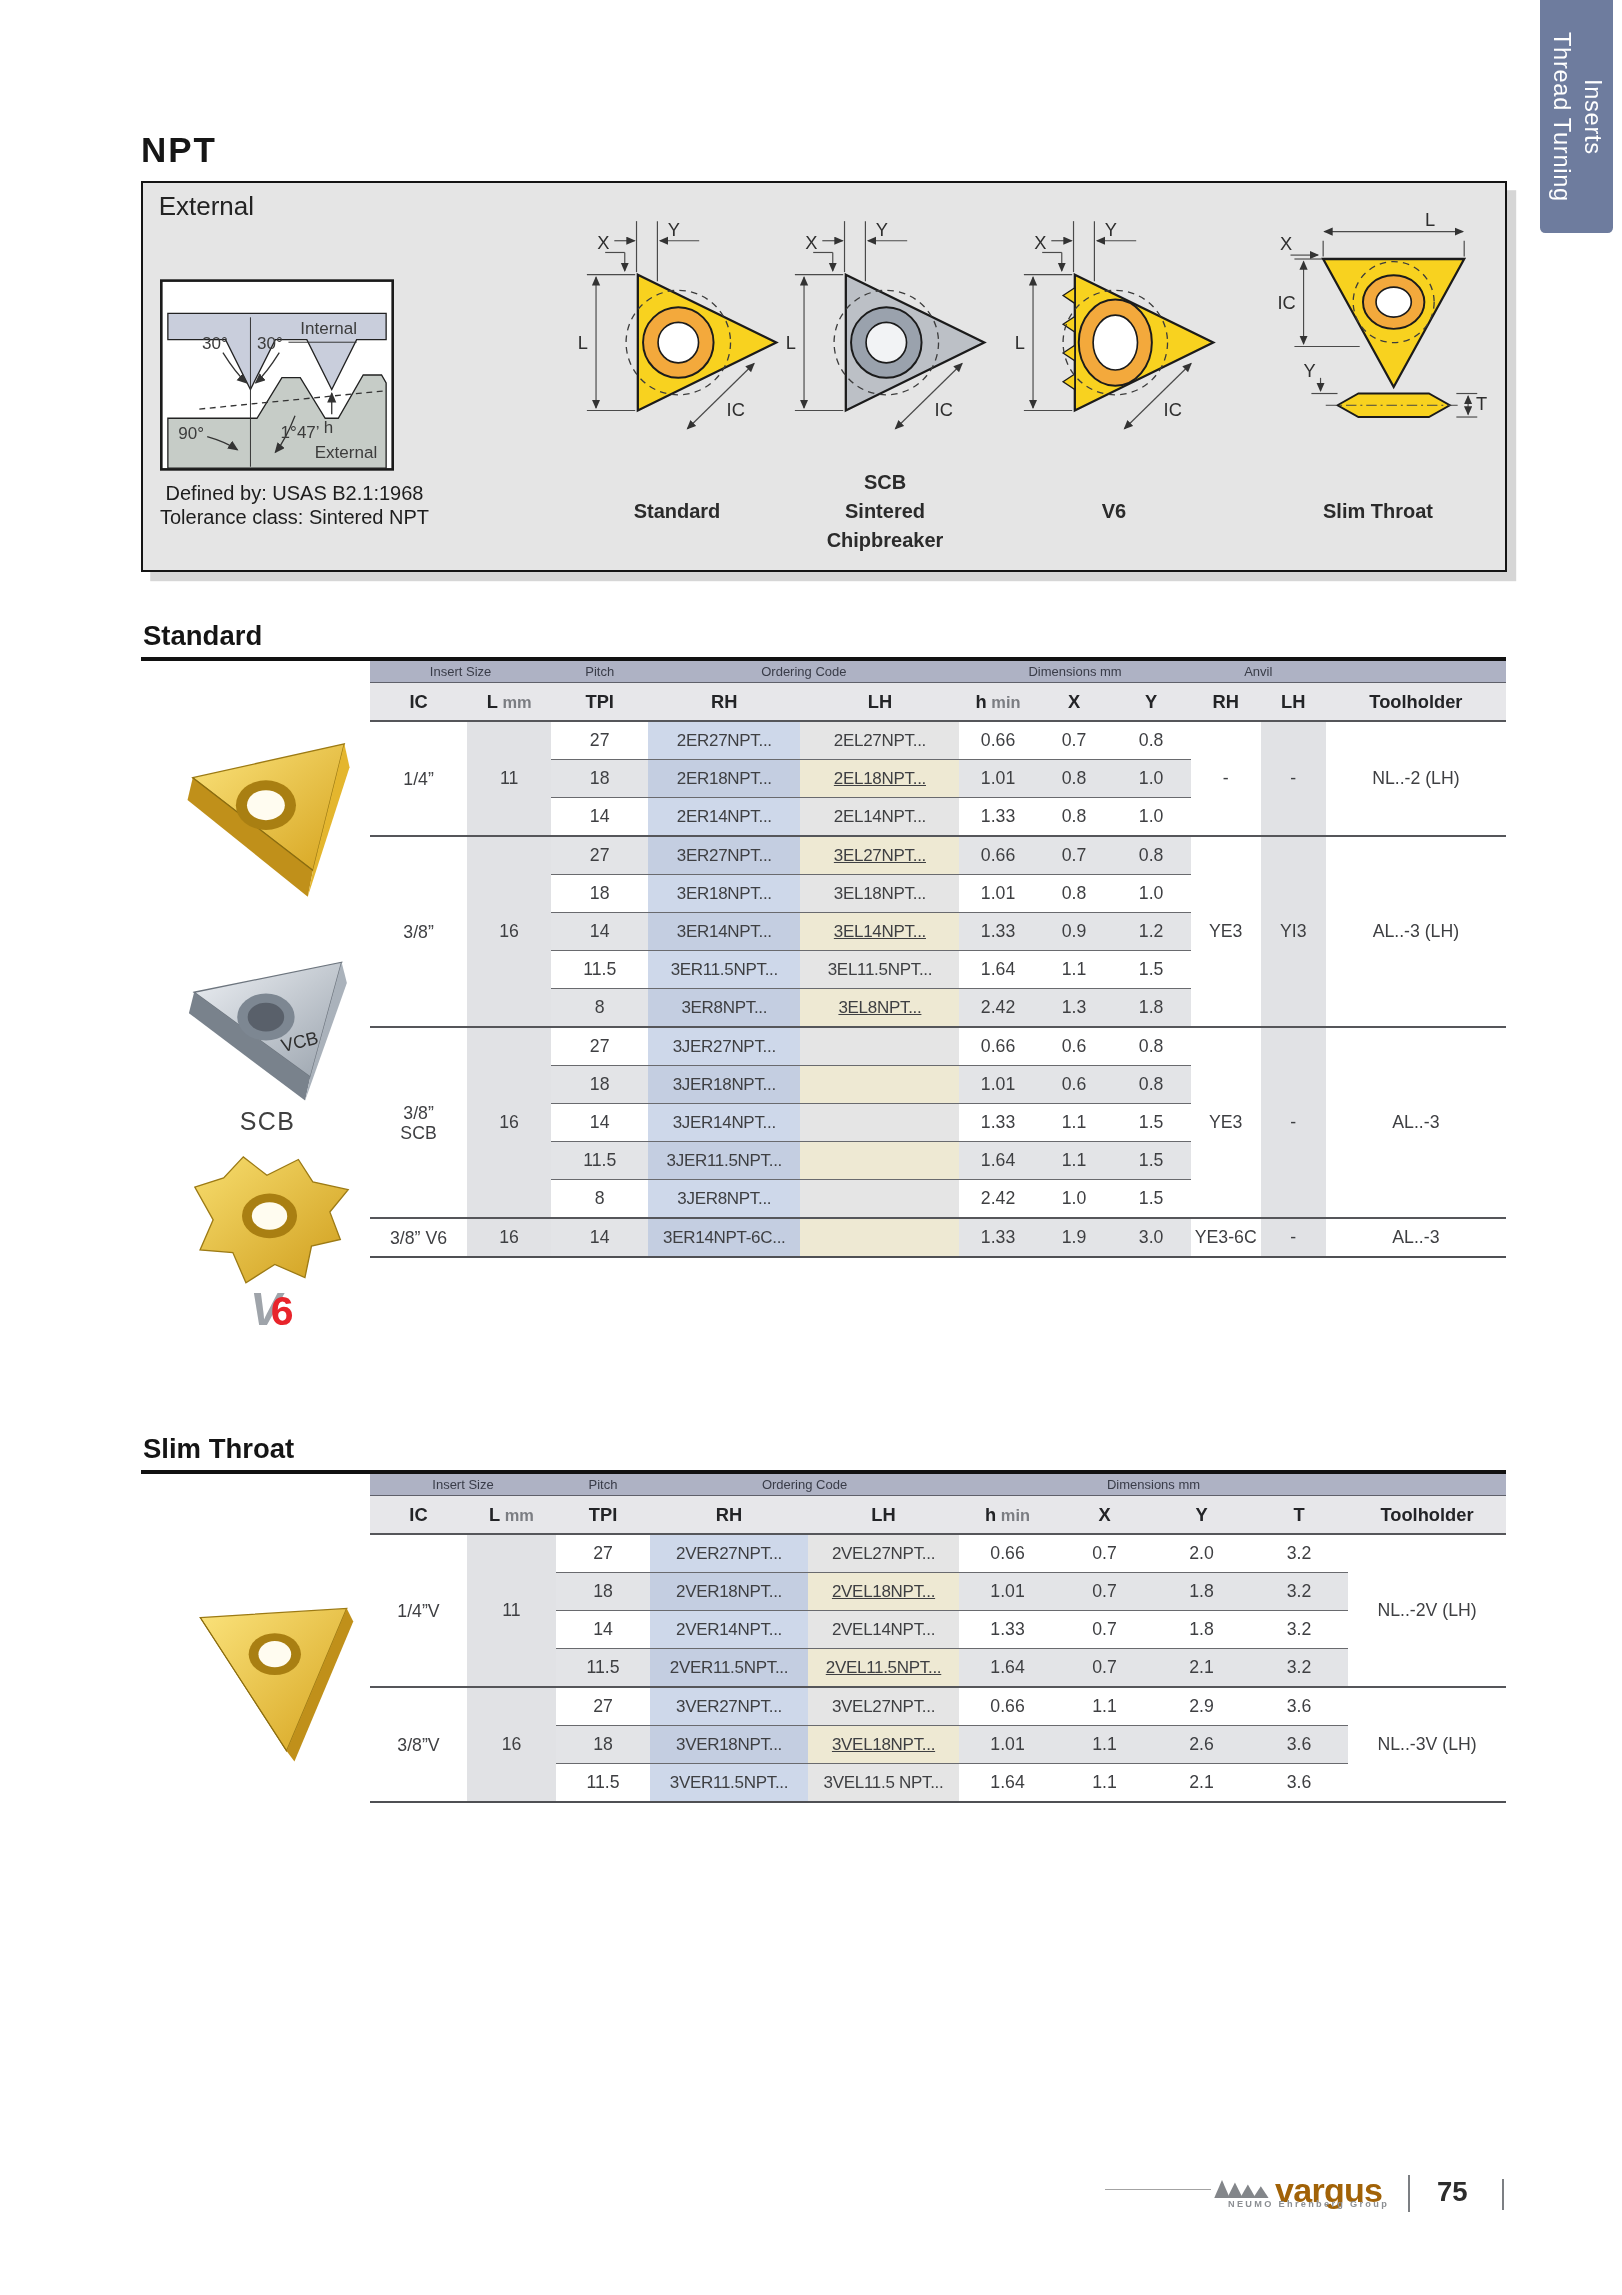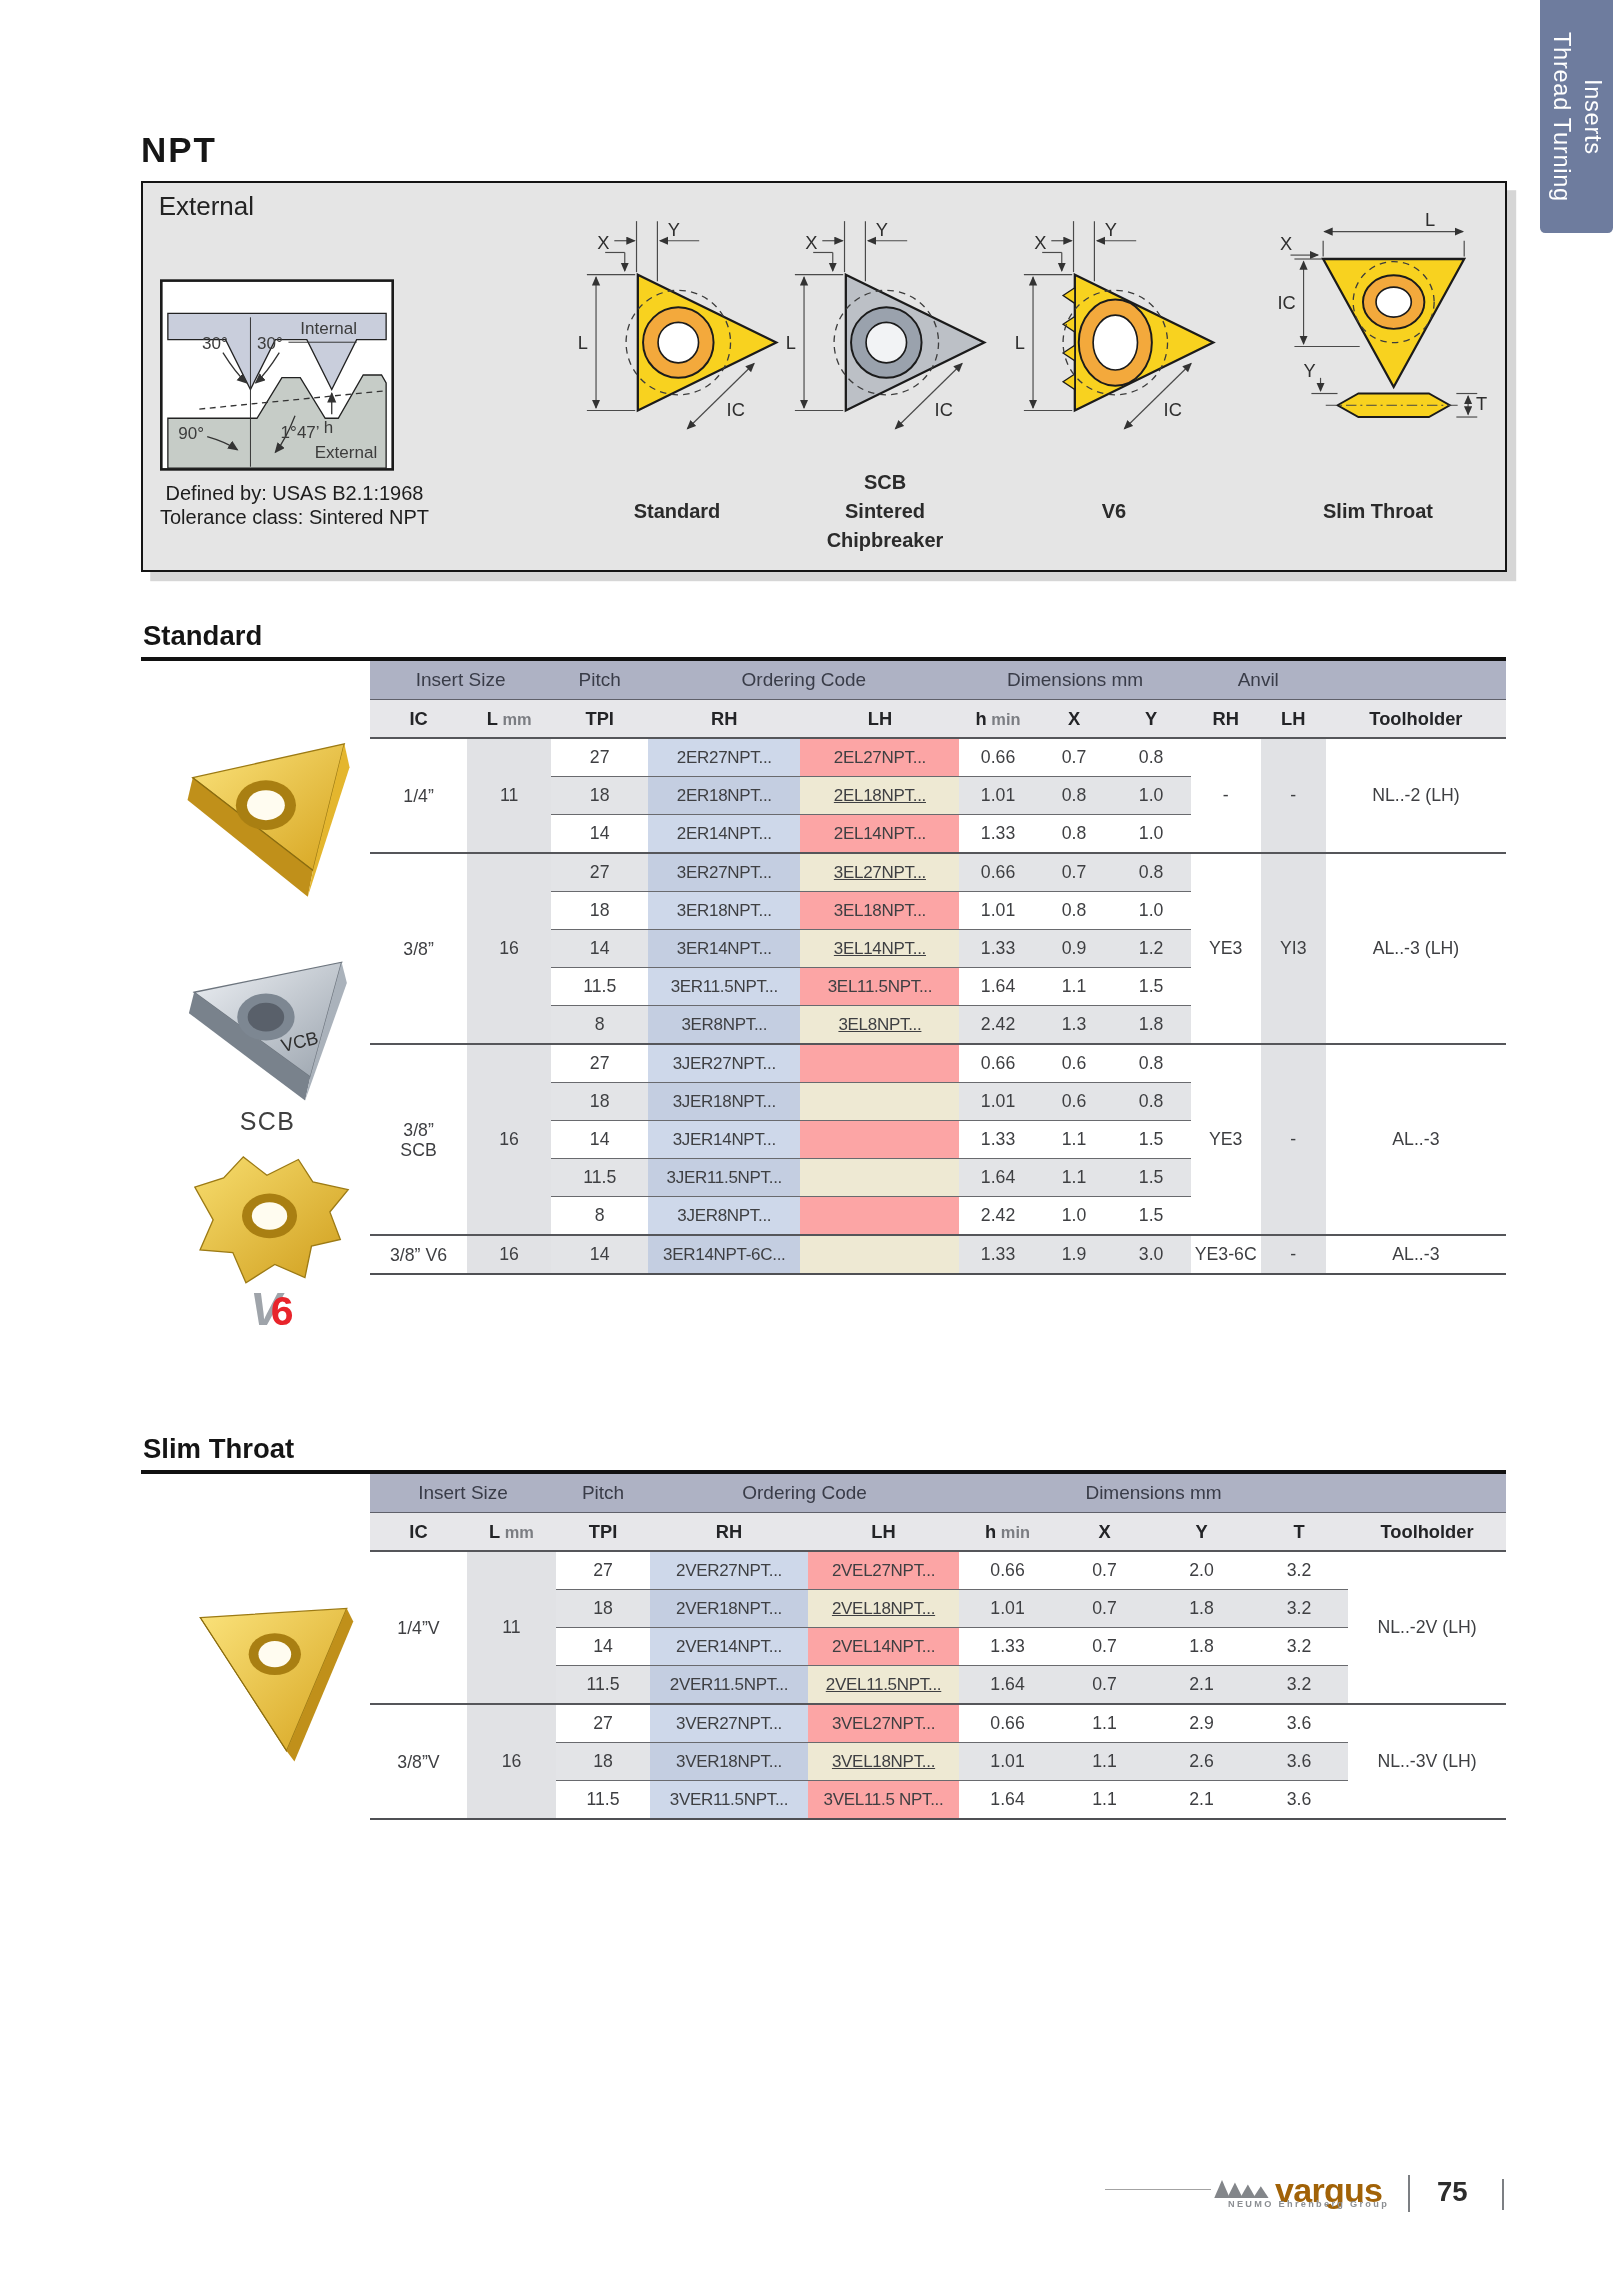--- a/index.html
+++ b/index.html
@@ -32,33 +32,33 @@
              flex-direction:column;justify-content:center;text-align:center;
              font-size:20px;font-weight:600;color:#2b2b2b;line-height:29px;}
   svg{font-family:"Liberation Sans",sans-serif;}
   svg text{fill:#2f2f2f;font-size:28px;}
   .thread-svg text{font-size:26px;fill:#3c3c3c;}
 
   
   .cat-table{border-collapse:collapse;table-layout:fixed;border-bottom:2.6px solid #4f5054;}
   .cat-table th,.cat-table td{padding:0;text-align:center;vertical-align:middle;
       font-size:17.7px;color:#3e3f42;overflow:hidden;white-space:nowrap;}
-  .cat-table thead tr.grp th{height:38px;background:#aeb2c4;font-weight:400;
-      font-size:19px;color:#393c48;border-bottom:1.3px solid #5f606a;}
+  .cat-table thead tr.grp th{height:21px;background:#aeb2c4;font-weight:400;
+      font-size:13px;color:#393c48;border-bottom:1.3px solid #5f606a;}
   .cat-table thead tr.sub th{height:37px;background:#e7e7ea;font-weight:400;
       font-size:18.3px;color:#232427;border-bottom:2px solid #55565a;}
   .cat-table thead .unit{font-weight:700;color:#7b7d82;font-size:16.4px;}
   .cat-table thead b{font-weight:bold;color:#232427;}
   .cat-table tbody td{height:37px;}
   .cat-table td.cell-rh,.cat-table td.cell-lh{font-size:17px;letter-spacing:-0.3px;}
   .cat-table td.cell-ic{line-height:20px;}
   .c-w{background:#ffffff;} .c-l{background:#e1e2e5;}
   .c-s0{background:#ffffff;} .c-s1{background:#e3e4e7;}
   .c-rh0{background:#ced8ea;} .c-rh1{background:#c4cee1;}
-  .c-lh0{background:#fca5a5;margin-left:28px;} .c-lh1{background:#eee9d3;text-decoration:underline;}
+  .c-lh0{background:#e5e5e5;margin-left:28px;} .c-lh1{background:#eee9d3;text-decoration:underline;}
   .bt-row{border-top:1.3px solid #696a6e;}
   .bt-grp{border-top:2px solid #55565a;}
 
   
   .scb-caption{position:absolute;left:182px;top:1107px;width:171px;text-align:center;
                font-size:25px;color:#3f3f3f;letter-spacing:1.3px;}
   .v6-logo{position:absolute;left:250px;top:1281px;width:92px;}
   .v6-logo .v{font-style:italic;font-weight:900;font-size:47px;color:#9fa4aa;}
   .v6-logo .six{font-weight:900;font-size:41px;color:#e8242b;margin-left:-10.5px;}
 

